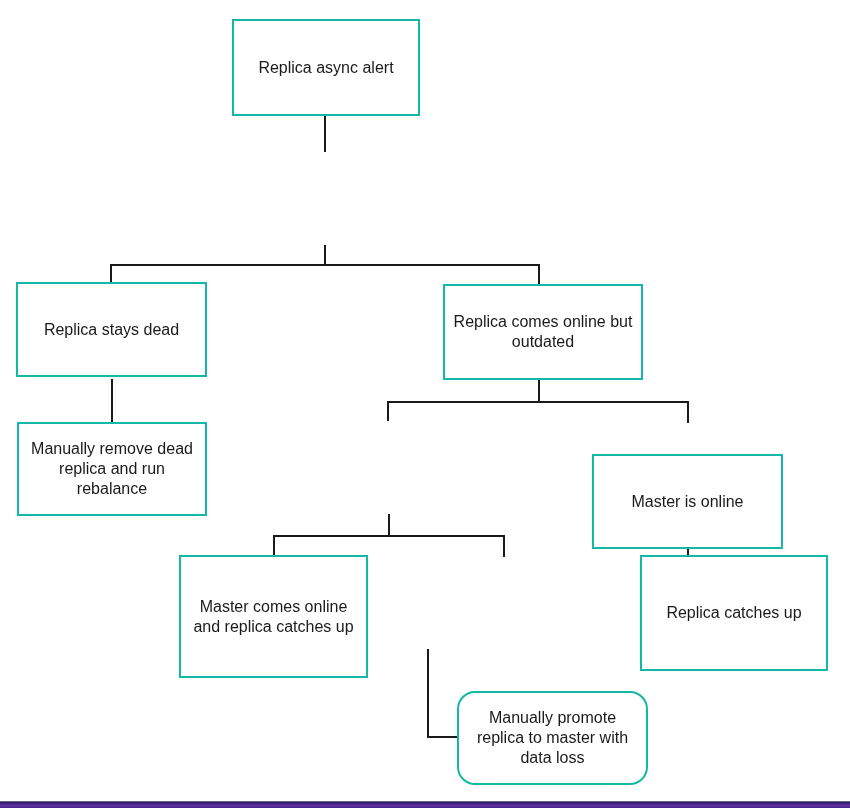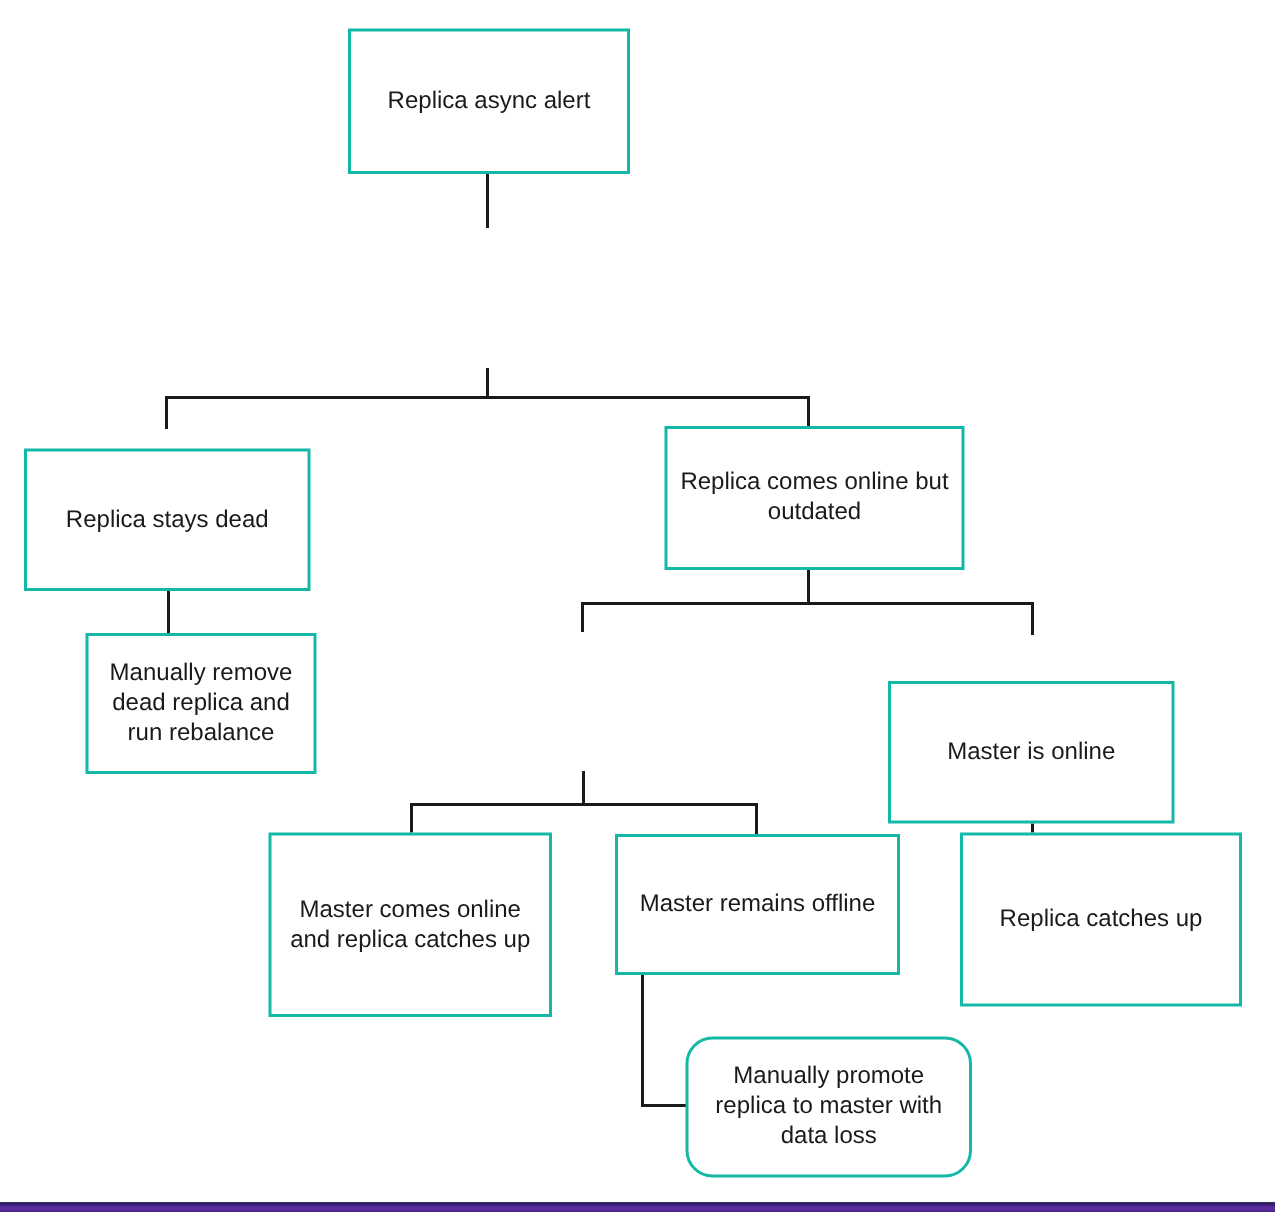--- a/index.html
+++ b/index.html
@@ -30,22 +30,22 @@
     align-items: center;
     justify-content: center;
     text-align: center;
     font-size: 16px;
     line-height: 1.25;
     padding: 4px 8px;
   }
   
   .n0  { left: 232px; top:  19px; width: 188px; height: 97px; }
   .n1  { left: 229px; top: 151px; width: 191px; height: 95px; }
-  .n2  { left:  16px; top: 299px; width: 191px; height: 95px; }
-  .n3  { left:  17px; top: 422px; width: 154px; height: 94px; margin-left: 40px; }
+  .n2  { left:  16px; top: 282px; width: 191px; height: 95px; }
+  .n3  { left:  17px; top: 422px; width: 190px; height: 94px; }
   .n4  { left: 443px; top: 284px; width: 200px; height: 96px; padding: 4px 0; }
   .n5  { left: 293px; top: 420px; width: 192px; height: 95px; }
   .n6  { left: 592px; top: 422px; width: 191px; height: 95px; margin-top: 32px; }
   .n7  { left: 179px; top: 555px; width: 189px; height: 123px; padding: 4px 6px; }
   .n8  { left: 410px; top: 556px; width: 190px; height: 94px; }
   .n9  { left: 640px; top: 555px; width: 188px; height: 116px; }
   .n10 { left: 457px; top: 691px; width: 191px; height: 94px; padding: 4px 10px; border-radius: 18px; }
   .accent-bar {
     position: absolute;
     left: 0;
@@ -98,23 +98,20 @@
     </div>
   <div class="node n4">
       <span>Replica comes online but outdated</span>
     </div>
   <div class="node n6">
       <span>Master is online</span>
     </div>
   <div class="node n7">
       <span>Master comes online and replica catches up</span>
     </div>
-  <div class="node n8">
-      <span>Master remains offline</span>
-    </div>
   <div class="node n9">
       <span>Replica catches up</span>
     </div>
   <div class="node n10">
       <span>Manually promote replica to master with data loss</span>
     </div>
 
   <div class="accent-bar"></div>
 </div>
 

